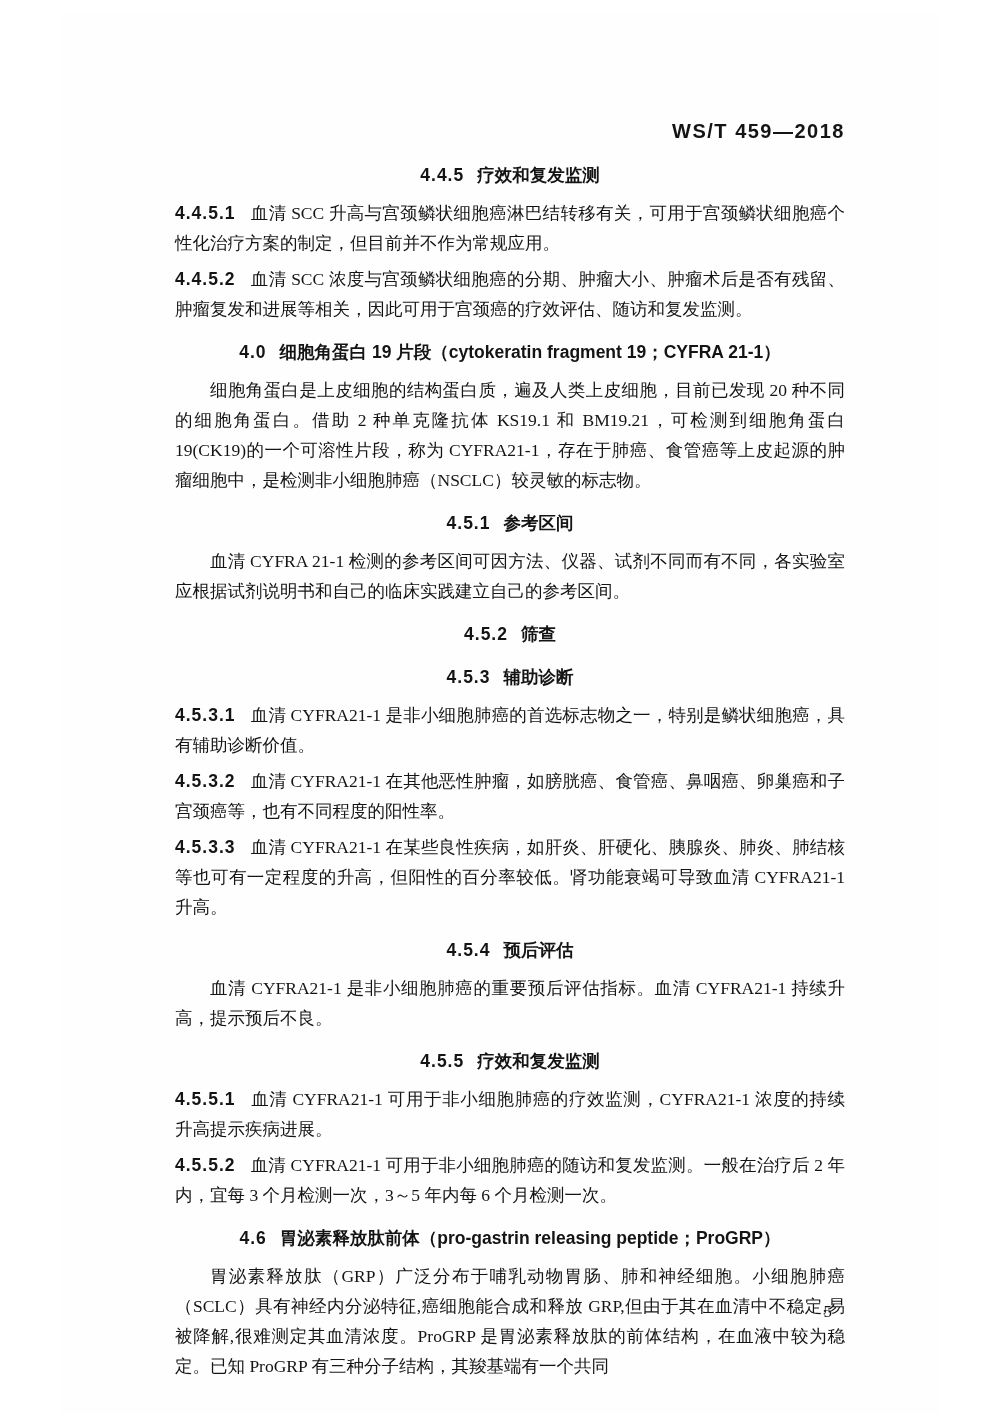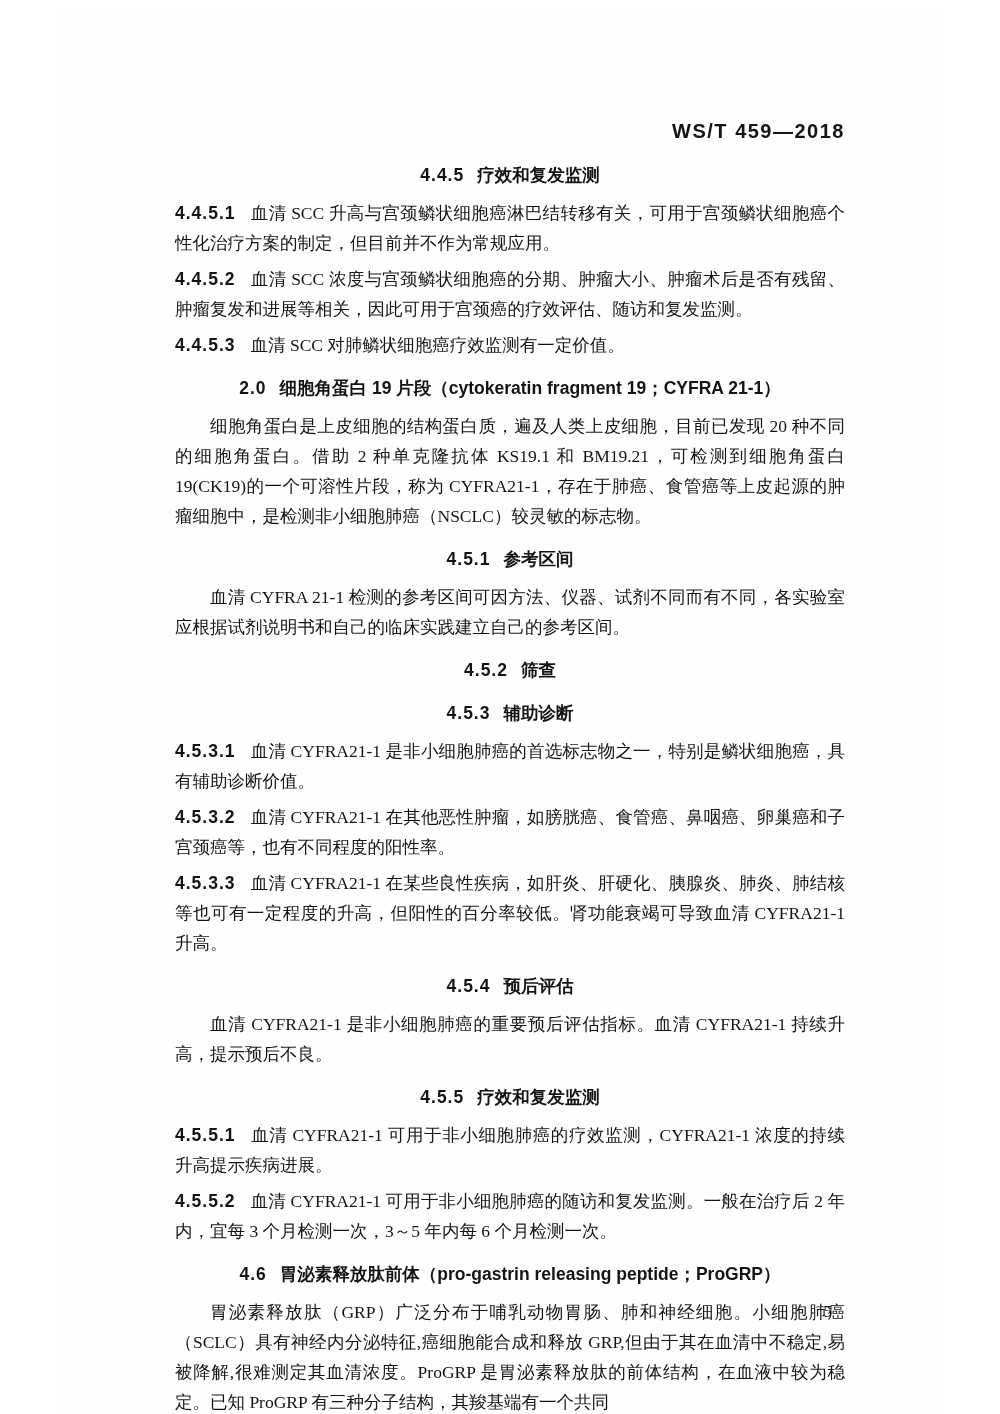--- a/index.html
+++ b/index.html
@@ -75,25 +75,22 @@
   <div class="content" id="content">
       <p class="blk heading">
     <span class="num">4.4.5</span><span class="txt">疗效和复发监测</span>
   </p>
       <p class="blk clause">
     <span class="num">4.4.5.1</span><span class="txt">血清 SCC 升高与宫颈鳞状细胞癌淋巴结转移有关，可用于宫颈鳞状细胞癌个性化治疗方案的制定，但目前并不作为常规应用。</span>
   </p>
       <p class="blk clause">
     <span class="num">4.4.5.2</span><span class="txt">血清 SCC 浓度与宫颈鳞状细胞癌的分期、肿瘤大小、肿瘤术后是否有残留、肿瘤复发和进展等相关，因此可用于宫颈癌的疗效评估、随访和复发监测。</span>
   </p>
-      <p class="blk clause">
-    <span class="num">4.4.5.3</span><span class="txt">血清 SCC 对肺鳞状细胞癌疗效监测有一定价值。</span>
-  </p>
       <p class="blk heading">
-    <span class="num">2.0</span><span class="txt">细胞角蛋白 19 片段（cytokeratin fragment 19；CYFRA 21-1）</span>
+    <span class="num">4.0</span><span class="txt">细胞角蛋白 19 片段（cytokeratin fragment 19；CYFRA 21-1）</span>
   </p>
       <p class="blk para">
     <span class="txt">细胞角蛋白是上皮细胞的结构蛋白质，遍及人类上皮细胞，目前已发现 20 种不同的细胞角蛋白。借助 2 种单克隆抗体 KS19.1 和 BM19.21，可检测到细胞角蛋白 19(CK19)的一个可溶性片段，称为 CYFRA21-1，存在于肺癌、食管癌等上皮起源的肿瘤细胞中，是检测非小细胞肺癌（NSCLC）较灵敏的标志物。</span>
   </p>
       <p class="blk heading">
     <span class="num">4.5.1</span><span class="txt">参考区间</span>
   </p>
       <p class="blk para">
     <span class="txt">血清 CYFRA 21-1 检测的参考区间可因方法、仪器、试剂不同而有不同，各实验室应根据试剂说明书和自己的临床实践建立自己的参考区间。</span>
   </p>

